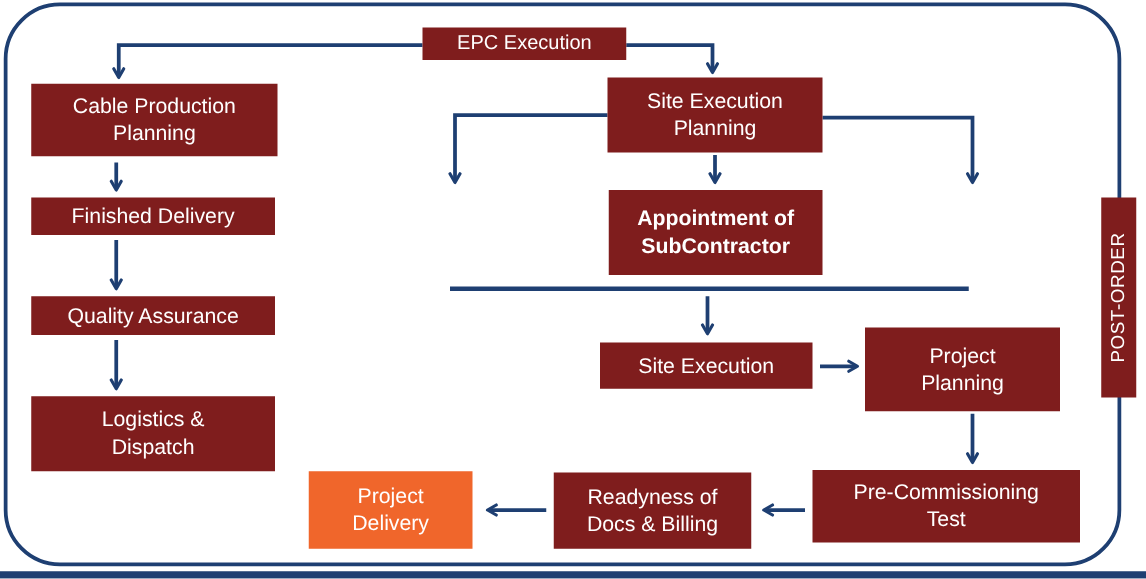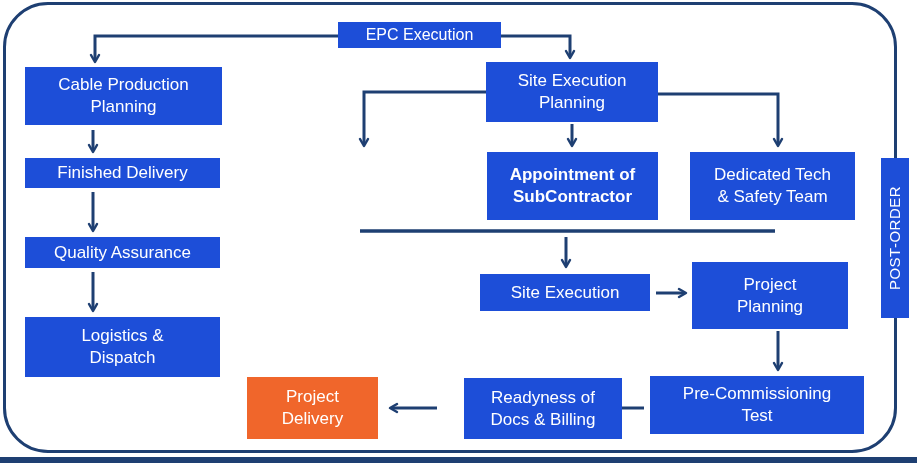--- a/index.html
+++ b/index.html
@@ -45,21 +45,21 @@
     fill: none;
     stroke: #1e3f72;
     stroke-width: 3;
   }
   #edge-layer path.bar {
     stroke-width: 3.5;
   }
   .node {
     position: absolute;
     box-sizing: border-box;
-    background: #1d4ed8;
+    background: #7f1d1d;
     color: #ffffff;
     display: flex;
     align-items: center;
     justify-content: center;
     text-align: center;
     white-space: pre-line;
     font-size: 17px;
     line-height: 1.28;
     padding: 2px 4px;
   }
@@ -124,32 +124,30 @@
   <div class="node" style="left:25px; top:317px; width:195px; height:60px;">Logistics &amp;
 Dispatch</div>
 
   <div class="node" style="left:486px; top:62px; width:172px; height:60px;">Site Execution
 Planning</div>
 
 
   <div class="node" style="left:487px; top:152px; width:171px; height:68px;font-weight:bold;">Appointment of
 SubContractor</div>
 
-  <div class="node" style="left:690px; top:152px; width:165px; height:68px;">Dedicated Tech
-&amp; Safety Team</div>
 
   <div class="node" style="left:480px; top:274px; width:170px; height:37px;">Site Execution</div>
 
   <div class="node" style="left:692px; top:262px; width:156px; height:67px;">Project
 Planning</div>
 
   <div class="node" style="left:650px; top:376px; width:214px; height:58px;">Pre-Commissioning
 Test</div>
 
-  <div class="node" style="left:464px; top:378px; width:158px; height:61px;">Readyness of
+  <div class="node" style="left:443px; top:378px; width:158px; height:61px;">Readyness of
 Docs &amp; Billing</div>
 
   <div class="node orange" style="left:247px; top:377px; width:131px; height:62px;">Project
 Delivery</div>
 
   <div class="node vertical" style="left:881px; top:158px; width:28px; height:160px;">
     <span class="vtext">POST-ORDER</span>
   </div>
 
   <div class="bottom-bar"></div>

